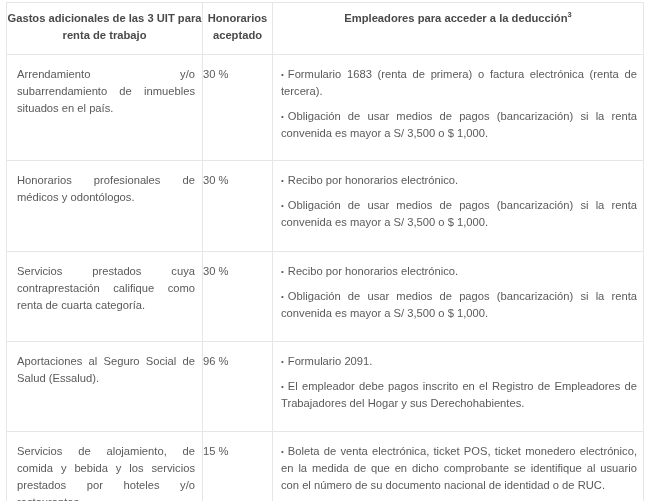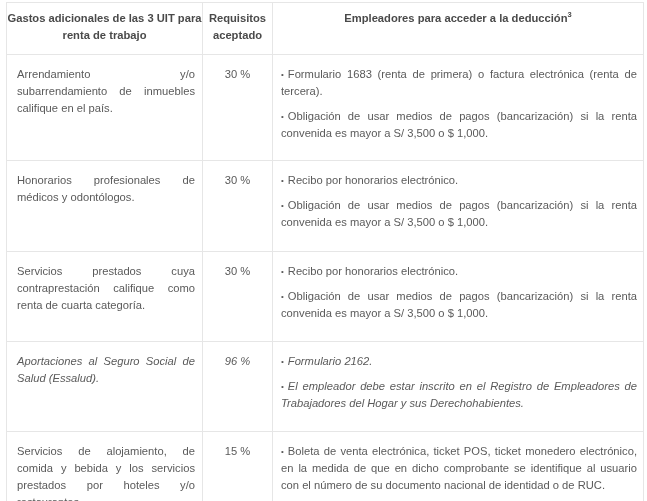--- a/index.html
+++ b/index.html
@@ -42,21 +42,20 @@
     .col1 { width: 196px; }
     .col2 { width: 70px; }
     .col3 { width: 371px; }
 
     .c1 {
       padding: 11px 7px 0 10px !important;
       text-align: justify;
       text-align-last: left;
     }
     .c2 {
-      text-align: center;
       padding-top: 11px !important;
     }
     .c3 {
       padding: 11px 6px 0 8px !important;
       text-align: justify;
     }
     .c3 p {
       margin: 0 0 8px 0;
     }
     .c3 p:last-child { margin-bottom: 0; }
@@ -67,42 +66,42 @@
       vertical-align: 1px;
     }
     sup {
       font-size: 7.5px;
       vertical-align: 5px;
       line-height: 0;
     }
     .r1 td { height: 94px; }
     .r2 td { height: 79px; }
     .r3 td { height: 78px; }
-    .r4 td { height: 78px; font-style: italic; }
+    .r4 td { height: 78px; }
     .r5 td { height: 112px; }
   </style>
 </head>
 <body>
 
 <table class="table">
   <colgroup>
     <col class="col1">
     <col class="col2">
     <col class="col3">
   </colgroup>
   <thead>
     <tr>
       <th>Gastos adicionales de las 3 UIT para renta de trabajo</th>
-      <th>Requisitos aceptado</th>
+      <th>Honorarios aceptado</th>
       <th><span>Empleadores para acceder a la deducción</span><sup>3</sup></th>
     </tr>
   </thead>
   <tbody>
     <tr class="r1">
-      <td class="c1">Arrendamiento y/o subarrendamiento de inmuebles califique en el país.</td>
+      <td class="c1">Arrendamiento y/o subarrendamiento de inmuebles situados en el país.</td>
       <td class="c2">30 %</td>
       <td class="c3">
         <p><span class="bullet">•</span><span>Formulario 1683 (renta de primera) o factura electrónica (renta de tercera).</span></p>
         <p><span class="bullet">•</span><span>Obligación de usar medios de pagos (bancarización) si la renta convenida es mayor a S/ 3,500 o $ 1,000.</span></p>
       </td>
     </tr>
     <tr class="r2">
       <td class="c1">Honorarios profesionales de médicos y odontólogos.</td>
       <td class="c2">30 %</td>
       <td class="c3">
@@ -115,22 +114,22 @@
       <td class="c2">30 %</td>
       <td class="c3">
         <p><span class="bullet">•</span><span>Recibo por honorarios electrónico.</span></p>
         <p><span class="bullet">•</span><span>Obligación de usar medios de pagos (bancarización) si la renta convenida es mayor a S/ 3,500 o $ 1,000.</span></p>
       </td>
     </tr>
     <tr class="r4">
       <td class="c1">Aportaciones al Seguro Social de Salud (Essalud).</td>
       <td class="c2">96 %</td>
       <td class="c3">
-        <p><span class="bullet">•</span><span>Formulario 2162.</span></p>
-        <p><span class="bullet">•</span><span>El empleador debe estar inscrito en el Registro de Empleadores de Trabajadores del Hogar y sus Derechohabientes.</span></p>
+        <p><span class="bullet">•</span><span>Formulario 2091.</span></p>
+        <p><span class="bullet">•</span><span>El empleador debe pagos inscrito en el Registro de Empleadores de Trabajadores del Hogar y sus Derechohabientes.</span></p>
       </td>
     </tr>
     <tr class="r5">
       <td class="c1">Servicios de alojamiento, de comida y bebida y los servicios prestados por hoteles y/o restaurantes.</td>
       <td class="c2">15 %</td>
       <td class="c3">
         <p><span class="bullet">•</span><span>Boleta de venta electrónica, ticket POS, ticket monedero electrónico, en la medida de que en dicho comprobante se identifique al usuario con el número de su documento nacional de identidad o de RUC.</span></p>
 
       </td>
     </tr>

